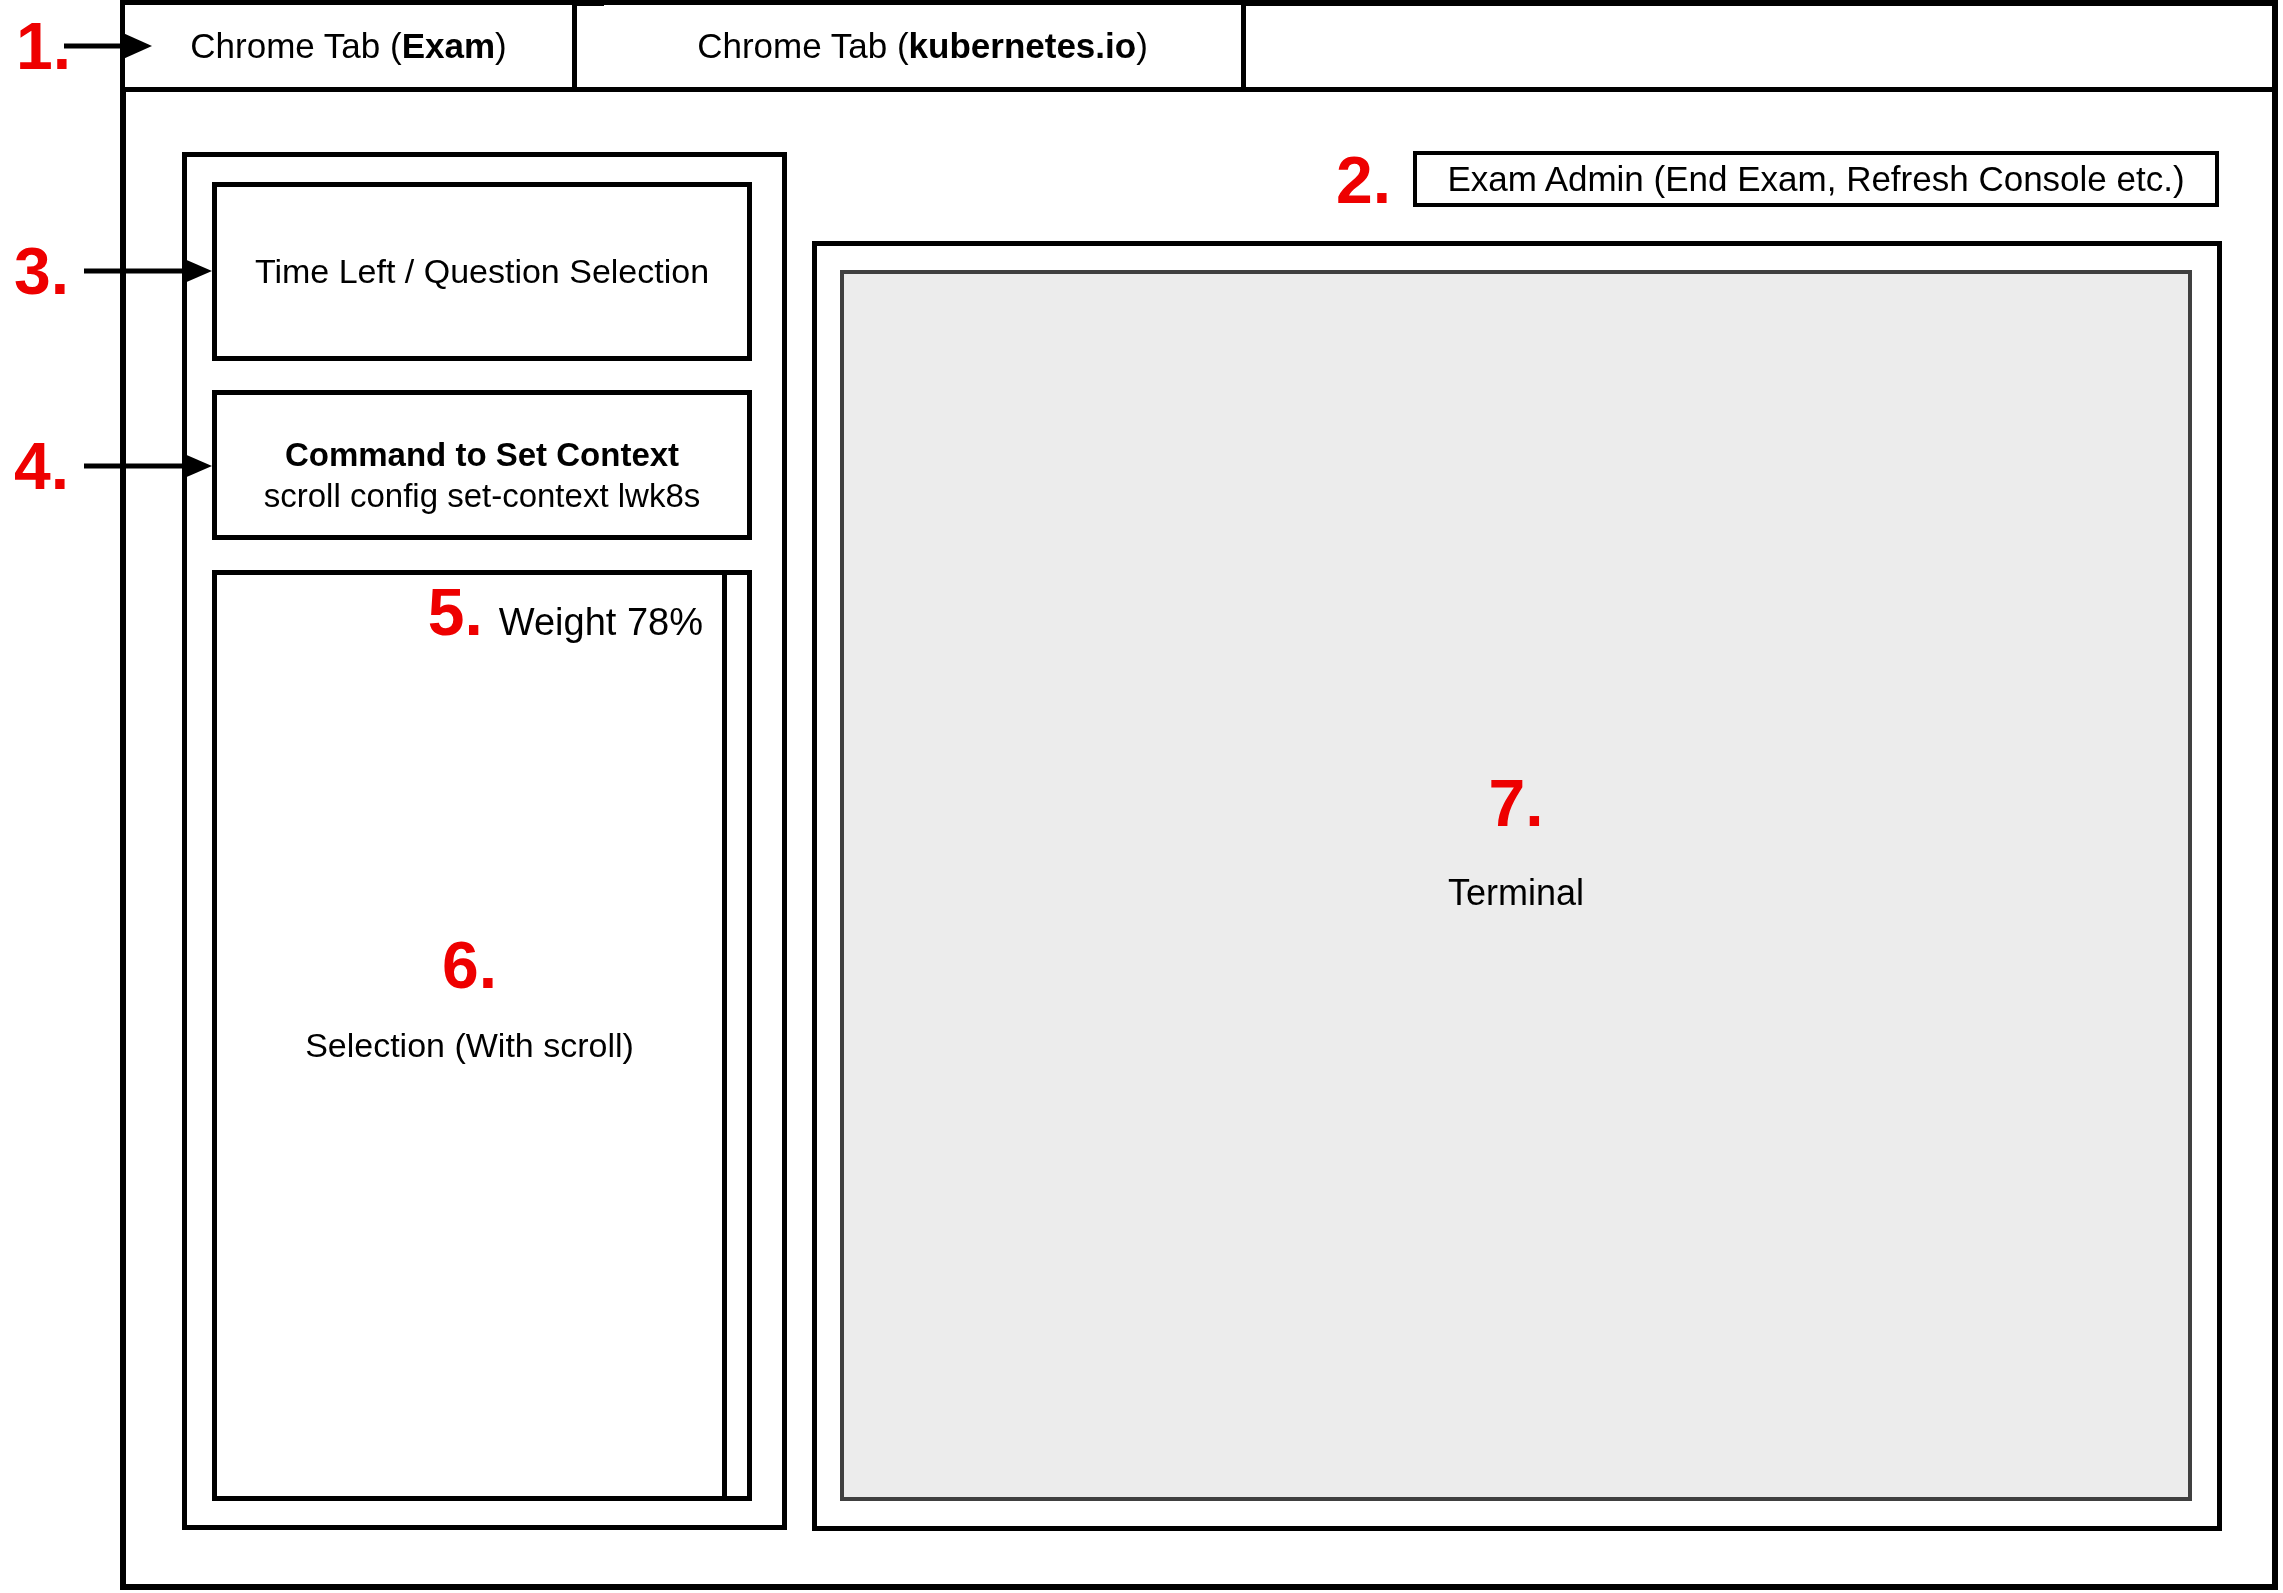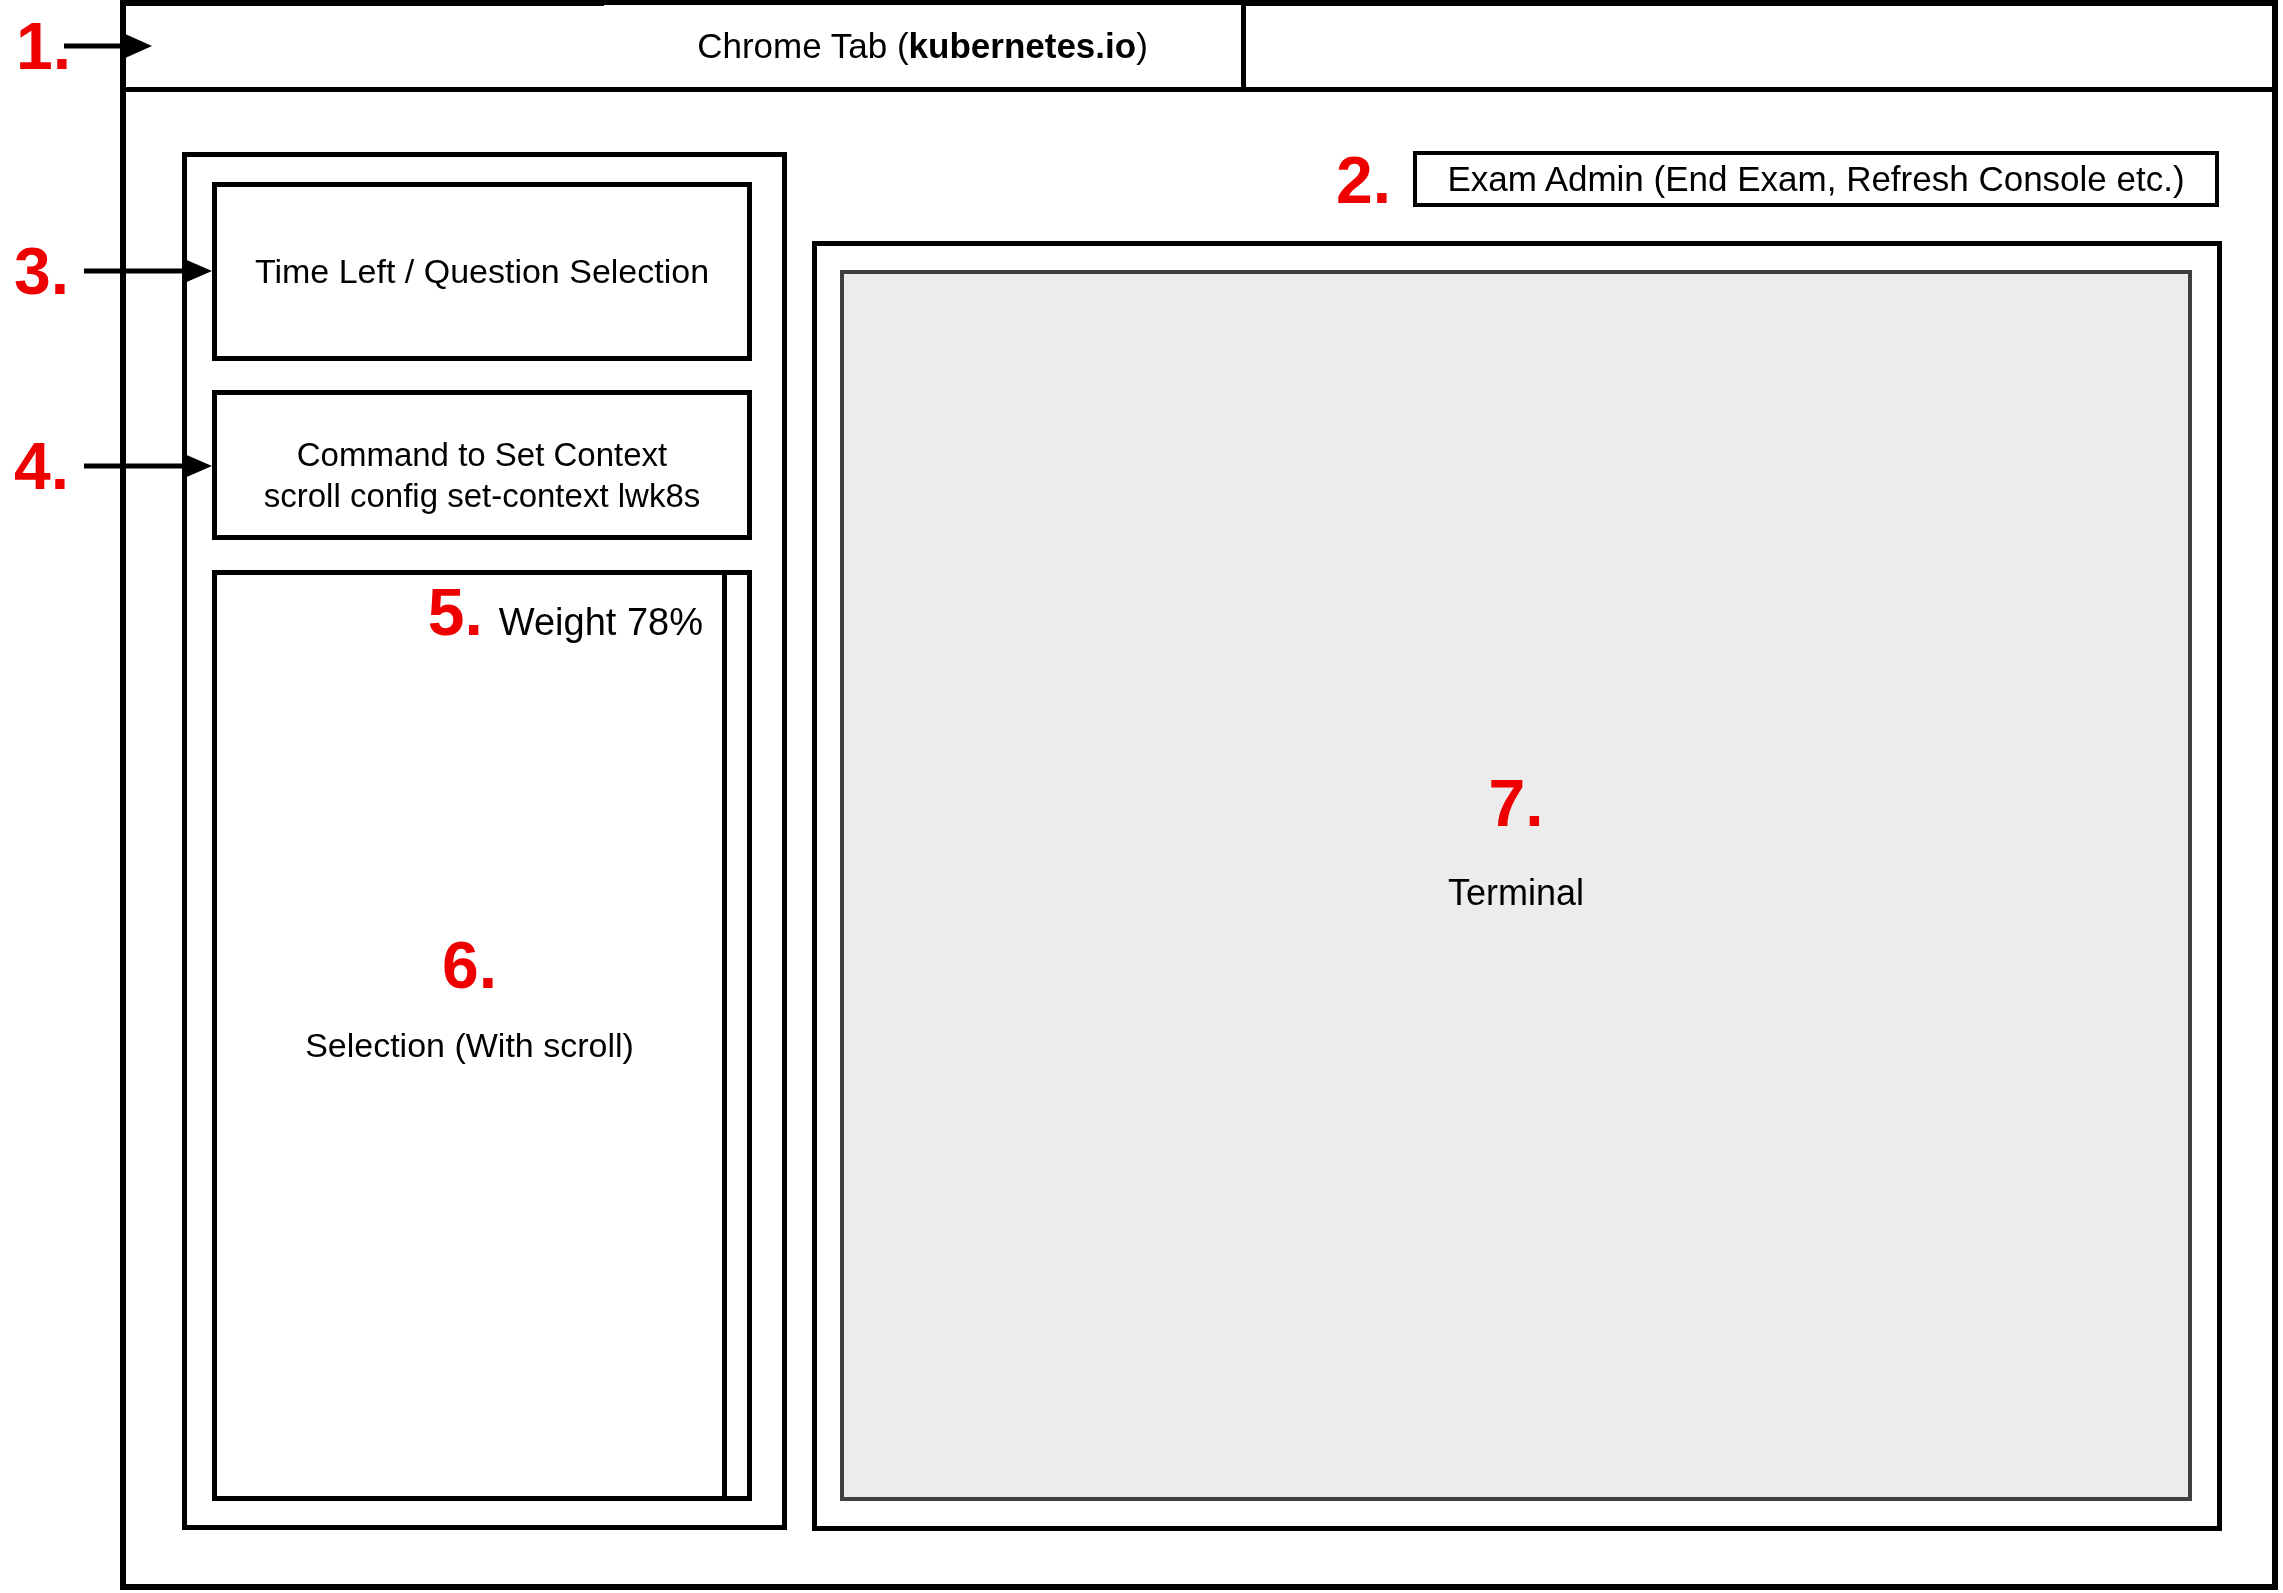--- a/index.html
+++ b/index.html
@@ -26,21 +26,21 @@
   .admin-box{left:1413px;top:151px;width:806px;height:56px;border:4px solid #000;
              display:flex;align-items:center;justify-content:center;font-size:35px;background:#fff;white-space:nowrap;}
 
   
   .sidebar{left:182px;top:152px;width:605px;height:1378px;border:5px solid #000;background:#fff;}
   .timeleft{left:212px;top:182px;width:540px;height:179px;border:5px solid #000;
             display:flex;align-items:center;justify-content:center;font-size:34px;background:#fff;white-space:nowrap;}
   .cmdbox{left:212px;top:390px;width:540px;height:150px;border:5px solid #000;
           display:flex;flex-direction:column;align-items:center;justify-content:center;
           font-size:33px;line-height:1.25;background:#fff;white-space:nowrap;}
-  .cmdbox .cmd-title{font-weight:normal;margin-top:20px;}
+  .cmdbox .cmd-title{font-weight:bold;margin-top:20px;}
   .qbox{left:212px;top:570px;width:540px;height:931px;border:5px solid #000;background:#fff;}
   .q-scrollline{position:absolute;top:0;bottom:0;right:20px;width:5px;background:#000;}
   .q-weight{position:absolute;top:4px;right:44px;display:flex;align-items:baseline;gap:16px;white-space:nowrap;}
   .q-weight .w-label{font-size:38px;}
   .q-center{position:absolute;left:0;right:25px;top:0;bottom:0;
             display:flex;flex-direction:column;align-items:center;justify-content:center;
             gap:28px;transform:translateY(-37px);}
   .q-center .q-label{font-size:34px;white-space:nowrap;}
 
   
@@ -63,20 +63,23 @@
   .arrow polygon{fill:#000;}
 </style>
 </head>
 <body>
 
 <div class="canvas">
 
   <div class="abs window"></div>
   <div class="abs tabline"></div>
 
+  <div class="abs tab tab1">
+    <span><span>Chrome Tab (</span><b>Exam</b><span>)</span></span>
+  </div>
   <div class="abs tab tab2">
     <span><span>Chrome Tab (</span><b>kubernetes.io</b><span>)</span></span>
   </div>
 
   <div class="abs num num-1">1.</div>
   <svg class="arrow" style="left:64px;top:31px;" width="88" height="30">
     <line x1="0" y1="15" x2="62" y2="15"></line>
     <polygon points="59,2 88,15 59,28"></polygon>
   </svg>
 

